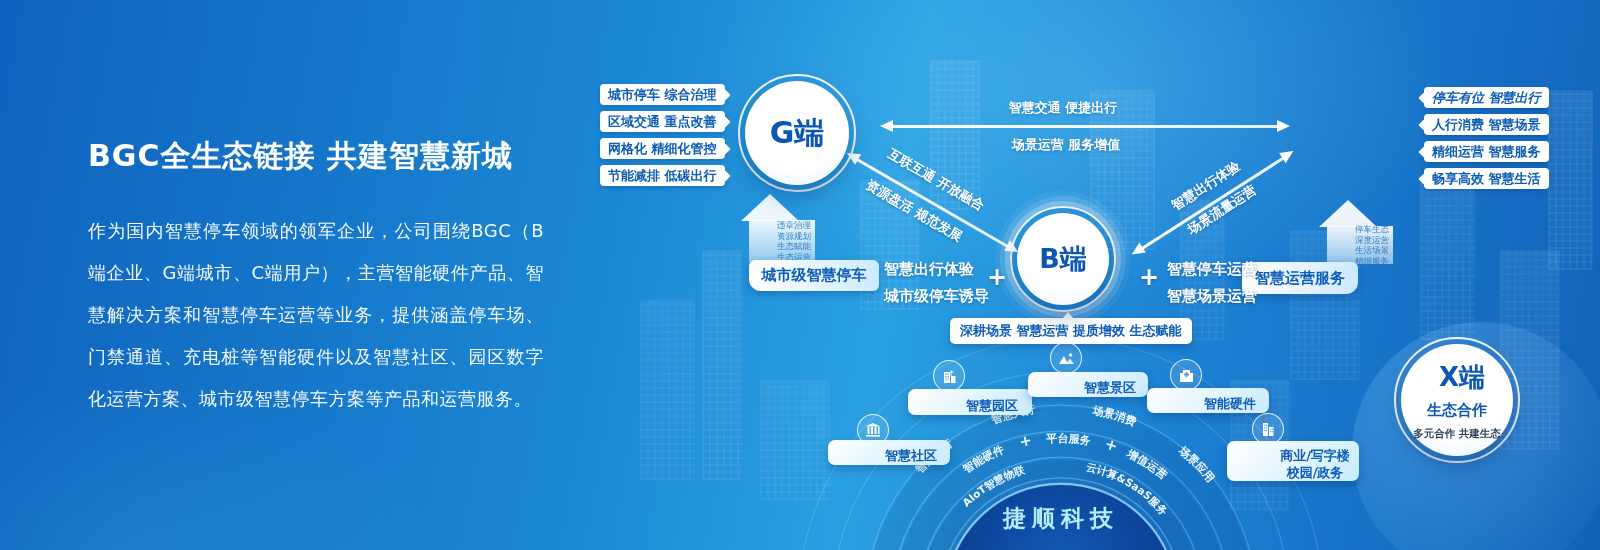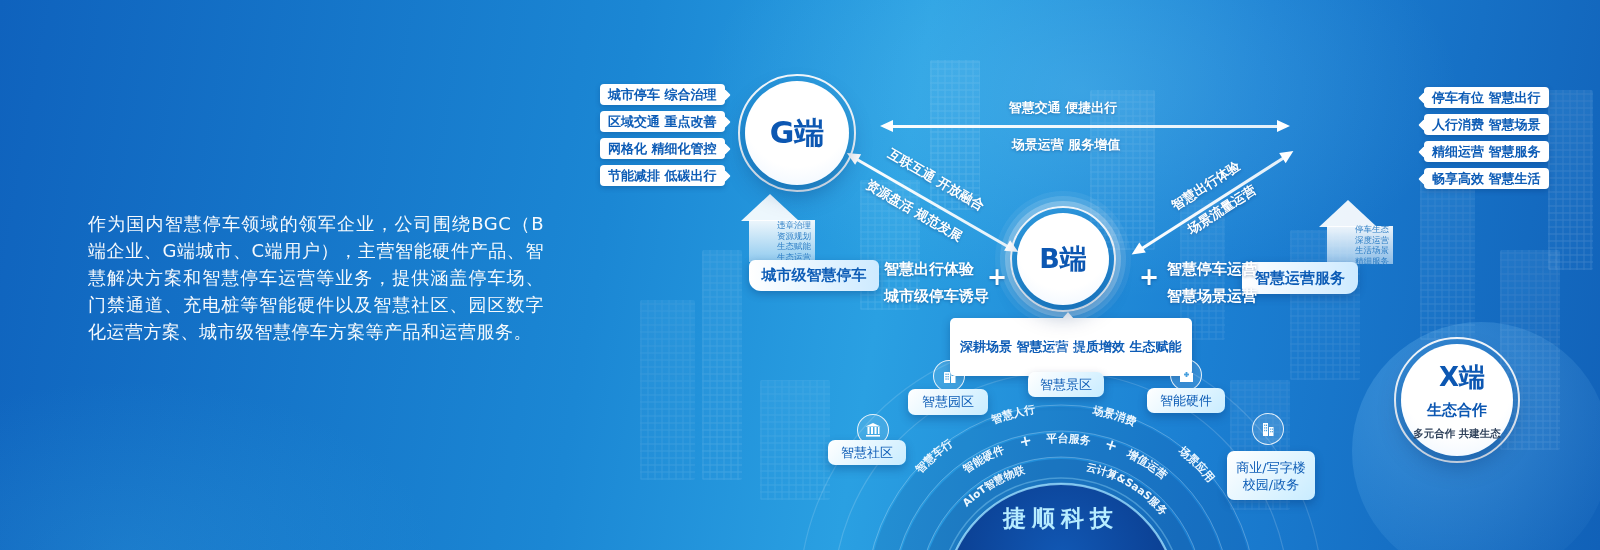--- a/index.html
+++ b/index.html
@@ -10,21 +10,21 @@
   
   .bld{position:absolute;
     background-image:
       repeating-linear-gradient(0deg,rgba(255,255,255,.55) 0 2px,transparent 2px 7px),
       repeating-linear-gradient(90deg,rgba(255,255,255,.5) 0 2px,transparent 2px 7px),
       linear-gradient(rgba(150,215,250,.85),rgba(70,150,220,.5));
     border-radius:2px;}
   
   .hero-title{position:absolute;left:88px;top:136px;color:#fff;font-size:30px;font-weight:700;letter-spacing:1px;}
   .hero-desc{position:absolute;left:88px;top:210px;width:456px;color:rgba(255,255,255,.96);
-    font-size:18px;line-height:27px;letter-spacing:.5px;text-align:justify;}
+    font-size:18px;line-height:42px;letter-spacing:.5px;text-align:justify;}
   
   .node-ring{position:absolute;border:2px solid rgba(255,255,255,.95);border-radius:50%;padding:5px;}
   .node-disc{border-radius:50%;background:radial-gradient(circle at 50% 32%,#ffffff 60%,#eaf4ff);
     box-shadow:0 10px 22px rgba(3,40,100,.35);display:flex;flex-direction:column;align-items:center;justify-content:center;}
   .node-label{color:#0c57b2;font-weight:700;}
   .ripple{box-shadow:0 0 0 5px rgba(255,255,255,.25),0 0 0 10px rgba(255,255,255,.12),0 0 0 15px rgba(255,255,255,.06);}
   
   .tag{position:absolute;background:#fff;border-radius:4px;color:#0d5cb6;font-size:13px;font-weight:700;
     padding:3px 8px;white-space:nowrap;height:15px;line-height:15px;box-shadow:0 2px 5px rgba(0,40,100,.25);}
   .tag-r::after{content:'';position:absolute;right:-4px;top:50%;margin-top:-4px;width:8px;height:8px;background:#fff;transform:rotate(45deg);border-radius:1px;}
@@ -39,26 +39,26 @@
   .stem{position:absolute;background:linear-gradient(180deg,rgba(255,255,255,.92),rgba(232,246,255,.55));
     display:flex;flex-direction:column;align-items:center;justify-content:center;padding-left:24px;}
   .stem span{font-size:8.5px;line-height:10.5px;color:#2f7fc6;white-space:nowrap;}
   .flow-box{position:absolute;background:linear-gradient(90deg,#ffffff,#cdeaff);border-radius:6px;
     display:flex;align-items:center;justify-content:center;color:#0d5cb6;font-size:15px;font-weight:700;
     box-shadow:0 3px 8px rgba(0,40,100,.3);white-space:nowrap;}
   
   .b-lines{position:absolute;color:#fff;font-size:15px;font-weight:700;line-height:27px;white-space:nowrap;text-shadow:0 1px 3px rgba(0,40,100,.4);}
   .plus{position:absolute;color:#fff;font-size:24px;font-weight:700;transform:translate(-50%,-50%);text-shadow:0 1px 3px rgba(0,40,100,.4);}
   .bubble{position:absolute;background:#fff;border-radius:5px;color:#0d5cb6;font-size:13px;font-weight:700;
-    padding:20px 10px;white-space:nowrap;box-shadow:0 3px 8px rgba(0,40,100,.3);}
+    padding:4px 10px;white-space:nowrap;box-shadow:0 3px 8px rgba(0,40,100,.3);}
   .bubble::before{content:'';position:absolute;top:-6px;left:112px;border:6px solid transparent;border-bottom:7px solid #fff;border-top:0;}
   
   .scene{position:absolute;background:linear-gradient(135deg,#ffffff,#c8ecff);border-radius:7px;
-    color:#0d5cb6;font-weight:400;display:flex;flex-direction:column;align-items:center;justify-content:center;
-    box-shadow:0 4px 10px rgba(0,40,100,.3);white-space:nowrap;}
+    color:#0d5cb6;font-weight:700;display:flex;flex-direction:column;align-items:center;justify-content:flex-end;
+    box-shadow:0 4px 10px rgba(0,40,100,.3);white-space:nowrap;padding-left:44px;}
   .scene-icon{position:absolute;width:30px;height:30px;border-radius:50%;border:1.5px solid rgba(255,255,255,.85);
     background:rgba(255,255,255,.12);display:flex;align-items:center;justify-content:center;}
   
   .x-halo{position:absolute;left:1352px;top:322px;width:258px;height:258px;border-radius:50%;
     background:radial-gradient(circle at 35% 30%,rgba(140,210,255,.30),rgba(140,210,255,.12) 55%,rgba(140,210,255,.04) 80%);}
   .x-sub{color:#0c57b2;font-size:15px;font-weight:700;margin-top:6px;}
   .x-cap{color:#31435c;font-size:10.5px;font-weight:700;margin-top:7px;}
 </style>
 </head>
 <body>
@@ -76,20 +76,21 @@
     <div class="bld" style="left:1090px;top:90px;width:65px;height:160px;opacity:.12;"></div>
     <div class="bld" style="left:1180px;top:200px;width:45px;height:140px;opacity:.10;"></div>
     <div class="bld" style="left:1290px;top:230px;width:70px;height:150px;opacity:.10;"></div>
     <div class="bld" style="left:1420px;top:180px;width:55px;height:160px;opacity:.12;"></div>
     <div class="bld" style="left:1500px;top:250px;width:60px;height:200px;opacity:.12;"></div>
     <div class="bld" style="left:1548px;top:90px;width:45px;height:180px;opacity:.14;"></div>
     <div class="bld" style="left:760px;top:380px;width:70px;height:120px;opacity:.10;"></div>
     <div class="bld" style="left:1230px;top:380px;width:60px;height:130px;opacity:.10;"></div>
   </div>
 
+  <div class="hero-title">BGC全生态链接 共建智慧新城</div>
   <div class="hero-desc">作为国内智慧停车领域的领军企业，公司围绕BGC（B端企业、G端城市、C端用户），主营智能硬件产品、智慧解决方案和智慧停车运营等业务，提供涵盖停车场、门禁通道、充电桩等智能硬件以及智慧社区、园区数字化运营方案、城市级智慧停车方案等产品和运营服务。</div>
 
   <div class="x-halo"></div>
 
   <svg style="position:absolute;left:770px;top:335px;" width="600" height="215" viewBox="770 335 600 215">
     <defs>
       <radialGradient id="discG" cx="50%" cy="32%" r="75%">
         <stop offset="0%" stop-color="#1158b4"></stop>
           <stop offset="65%" stop-color="#0b3f92"></stop>
           <stop offset="100%" stop-color="#093472"></stop>
@@ -186,21 +187,21 @@
       <span class="x-sub">生态合作</span>
       <span class="x-cap">多元合作 共建生态</span>
     </div>
   </div>
 
   <div class="tag tag-r" style="left:600px;top:84px;">城市停车 综合治理</div>
   <div class="tag tag-r" style="left:600px;top:111px;">区域交通 重点改善</div>
   <div class="tag tag-r" style="left:600px;top:138px;">网格化 精细化管控</div>
   <div class="tag tag-r" style="left:600px;top:165px;">节能减排 低碳出行</div>
 
-  <div class="tag tag-l" style="left:1424px;top:87px;">停车有位 智慧出行</div>
+  <div class="tag tag-l" style="left:1424px;top:87px;font-style:italic;">停车有位 智慧出行</div>
   <div class="tag tag-l" style="left:1424px;top:114px;">人行消费 智慧场景</div>
   <div class="tag tag-l" style="left:1424px;top:141px;">精细运营 智慧服务</div>
   <div class="tag tag-l" style="left:1424px;top:168px;">畅享高效 智慧生活</div>
 
   <div class="scene-icon" style="left:857px;top:414px;">
     <svg width="16" height="14" viewBox="0 0 16 14">
         <g fill="#fff">
           <rect x="1" y="12" width="14" height="1.6"></rect>
           <rect x="2.5" y="4" width="2" height="7"></rect>
           <rect x="6" y="4" width="2" height="7"></rect>
@@ -273,18 +274,18 @@
           <rect x="5" y="5.2" width="1.1" height="1.4" fill="#4aa0de"></rect>
           <rect x="3.2" y="7.8" width="1.1" height="1.4" fill="#4aa0de"></rect>
           <rect x="5" y="7.8" width="1.1" height="1.4" fill="#4aa0de"></rect>
           <rect x="9.2" y="6.5" width="1" height="1.3" fill="#4aa0de"></rect>
           <rect x="10.9" y="6.5" width="1" height="1.3" fill="#4aa0de"></rect>
           <rect x="9.2" y="9" width="1" height="1.3" fill="#4aa0de"></rect>
           <rect x="10.9" y="9" width="1" height="1.3" fill="#4aa0de"></rect>
         </g>
       </svg>
   </div>
-  <div class="scene" style="left:1227px;top:441px;width:88px;height:49px;font-size:13px;line-height:17px;margin-top:10px;">
+  <div class="scene" style="left:1227px;top:441px;width:88px;height:40px;font-size:13px;line-height:17px;">
     <span>商业/写字楼</span>
     <span>校园/政务</span>
   </div>
 
 </div>
 
 </body></html>

